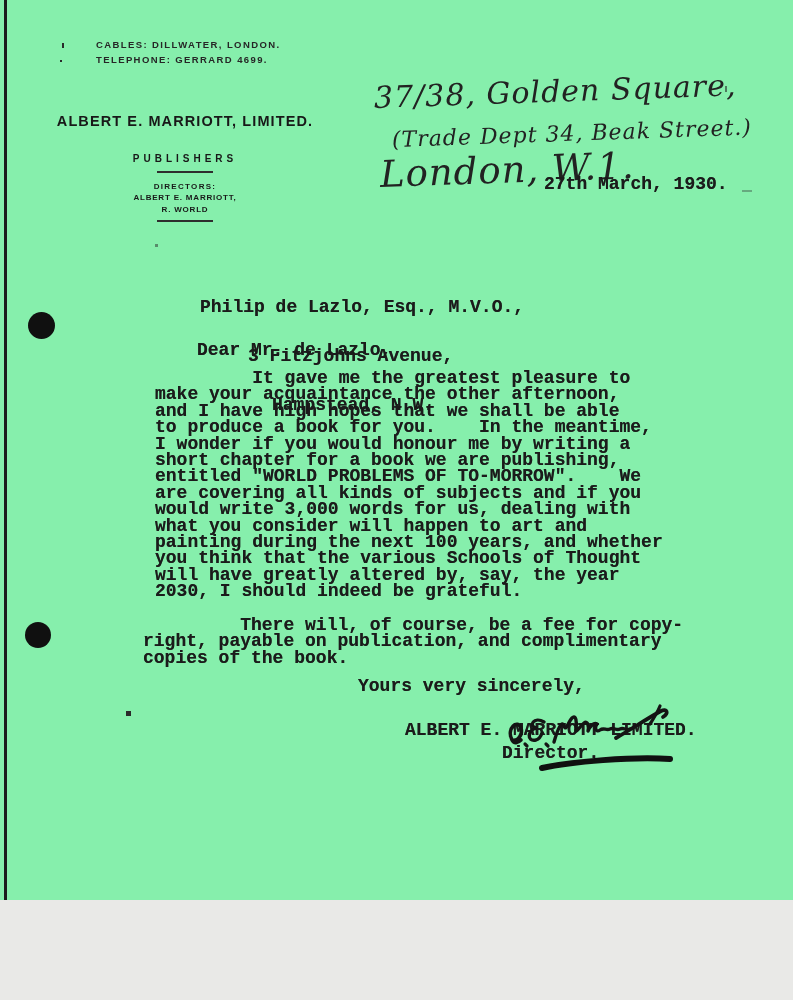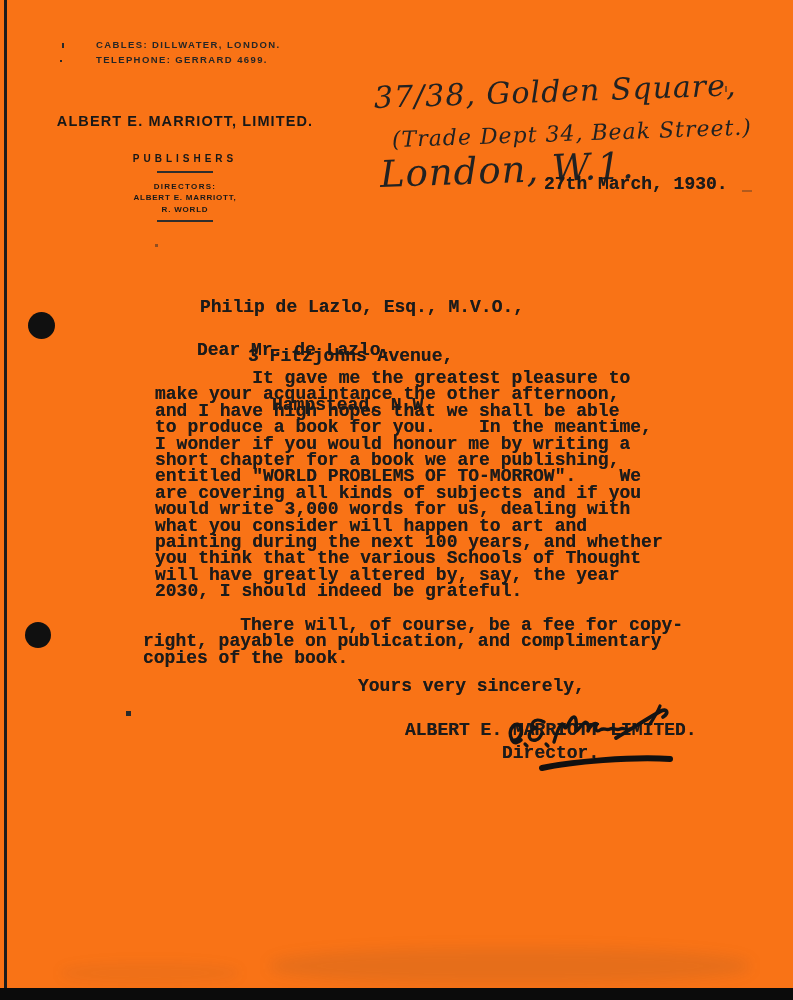--- a/index.html
+++ b/index.html
@@ -1,19 +1,19 @@
 <!DOCTYPE html>
 <html><head>
 <meta charset="utf-8">
 <style>
   html,body{margin:0;padding:0;background:#e9e9e7;}
   .page{
     position:relative;
-    width:793px;height:1000px;
-    background:#f97316;
+    width:793px;height:900px;
+    background:#86efac;
     overflow:hidden;
     font-family:"Liberation Sans",sans-serif;
     color:#1b1b1b;
   }
   
   .edge-line{position:absolute;left:4px;top:0;width:3px;height:992px;background:#1c1c1c;}
   .bottom-bar{position:absolute;left:0;top:988px;width:793px;height:12px;background:#0b0b0b;}
   .smudge{position:absolute;left:270px;top:948px;width:480px;height:36px;
     background:rgba(70,70,70,0.10);filter:blur(7px);border-radius:45%;}
   .smudge2{position:absolute;left:60px;top:962px;width:180px;height:22px;

